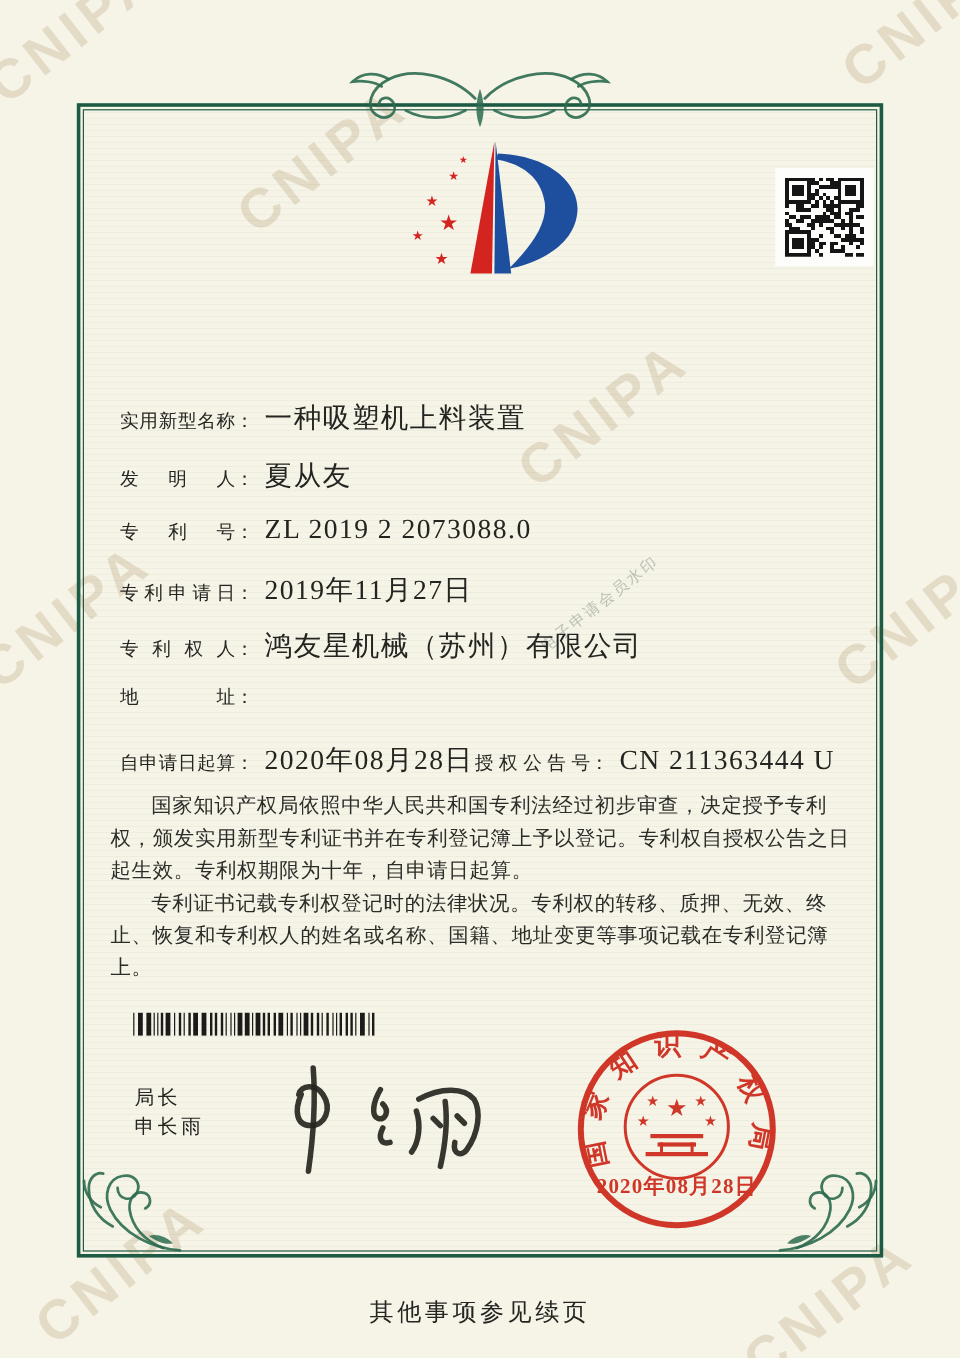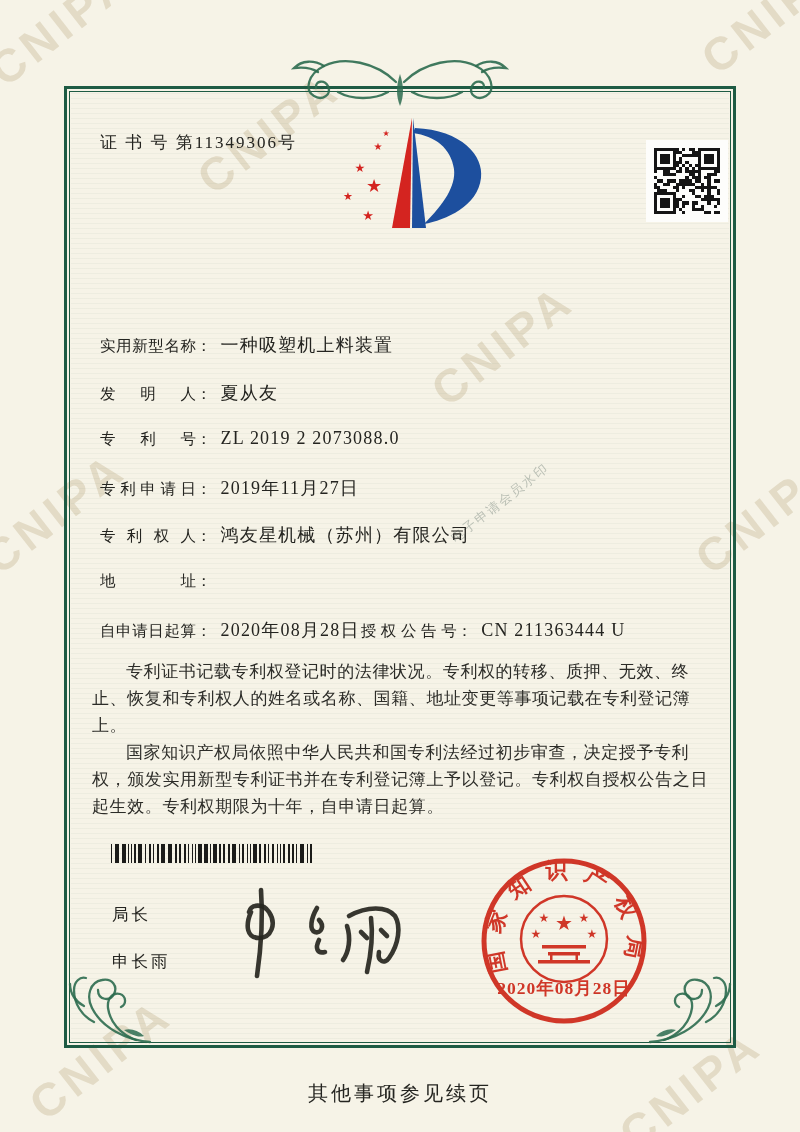--- a/index.html
+++ b/index.html
@@ -43,32 +43,32 @@
       display:flex;align-items:center;justify-content:center;z-index:4;}
 
   .title{position:absolute;left:0;right:0;top:238px;margin:0;text-align:center;
          font-size:42px;font-weight:700;letter-spacing:6px;color:#1a1a17;z-index:4;}
 
   .fields{position:absolute;left:100px;top:333px;width:620px;z-index:4;}
   .frow{height:47.5px;display:flex;align-items:baseline;}
   .flabel{display:inline-block;width:96px;font-size:15.5px;
           text-align:justify;text-align-last:justify;}
   .fsep{font-size:15.5px;margin-right:9px;}
-  .fval{font-size:18px;letter-spacing:1.2px;}
+  .fval{font-size:23px;letter-spacing:1.2px;}
   .g2{margin-left:1px;}
 
   .body-text{position:absolute;left:92px;top:658px;width:618px;z-index:4;}
   .body-text p{margin:0;text-indent:2em;font-size:17px;line-height:27px;
                letter-spacing:.6px;color:#2c2c28;}
 
   .barcode{position:absolute;left:111px;top:844px;width:206px;height:19px;z-index:4;}
   .barcode i{position:absolute;top:0;height:100%;background:#1b1b19;display:block;}
 
   .signer{position:absolute;left:112px;top:904px;font-size:16.5px;letter-spacing:3px;z-index:4;}
-  .signer .name{margin-top:25px;font-family:Liberation Serif, serif;}
+  .signer .name{margin-top:2px;font-family:Liberation Serif, serif;}
 
   .signature{position:absolute;left:215px;top:882px;width:210px;height:100px;z-index:5;}
   .signature path{stroke:#26261f;stroke-width:4.6;fill:none;
                   stroke-linecap:round;stroke-linejoin:round;opacity:.92;}
 
   .seal{position:absolute;left:476px;top:853px;width:176px;height:176px;z-index:6;
         mix-blend-mode:multiply;opacity:.92;}
 
   .page-num{position:absolute;left:0;right:0;top:1026px;text-align:center;
             font-size:15px;letter-spacing:1px;z-index:4;}
@@ -116,21 +116,20 @@
     <path class="fil" d="M10,80 C16,74 24,72 30,74 C24,78 16,82 10,80 Z"></path>
   </svg>
   <svg class="orn orn-br" viewBox="0 0 90 90">
     <path d="M4,86 C28,84 52,72 62,52 C68,40 64,26 52,24 C42,22 36,30 40,38 C44,46 56,44 56,34"></path>
     <path d="M18,84 C34,78 44,66 46,52 C47,42 41,36 34,38 C28,40 27,48 33,51"></path>
     <path d="M60,66 C72,60 80,48 80,34 C80,26 74,20 68,22"></path>
     <path d="M70,50 C78,46 84,38 84,28"></path>
     <path class="fil" d="M10,80 C16,74 24,72 30,74 C24,78 16,82 10,80 Z"></path>
   </svg>
 
-  <div class="cert-no">证 书 号 第11349306号</div>
 
   <svg class="logo" viewBox="0 0 160 118">
     <polygon points="82,4 62,114 80,114" fill="#d42420"></polygon>
     <polygon points="83,4 96,114 82,114" fill="#1d4f9e"></polygon>
     <path d="M85,14 C132,16 154,42 151,64 C148,92 116,106 94,110 C114,90 126,72 124,55 C121,34 105,22 83,19 Z" fill="#1d4f9e"></path>
     <g fill="#d42420" text-anchor="middle">
       <text x="56" y="22" font-size="8">★</text>
       <text x="48" y="36" font-size="10">★</text>
       <text x="30" y="58" font-size="12">★</text>
       <text x="44" y="78" font-size="18">★</text>
@@ -416,22 +415,22 @@
       <span class="flabel">自申请日起算</span>
         <span class="fsep">：</span>
         <span class="fval">2020年08月28日</span>
       <span class="flabel g2">授权公告号</span>
         <span class="fsep">：</span>
         <span class="fval">CN 211363444 U</span>
     </div>
   </div>
 
   <div class="body-text">
+    <p>国家知识产权局依照中华人民共和国专利法经过初步审查，决定授予专利权，颁发实用新型专利证书并在专利登记簿上予以登记。专利权自授权公告之日起生效。专利权期限为十年，自申请日起算。</p>
     <p>专利证书记载专利权登记时的法律状况。专利权的转移、质押、无效、终止、恢复和专利权人的姓名或名称、国籍、地址变更等事项记载在专利登记簿上。</p>
-    <p>国家知识产权局依照中华人民共和国专利法经过初步审查，决定授予专利权，颁发实用新型专利证书并在专利登记簿上予以登记。专利权自授权公告之日起生效。专利权期限为十年，自申请日起算。</p>
   </div>
 
   <div class="barcode">
       <i style="left:0px;width:1px"></i>
       <i style="left:4px;width:4px"></i>
       <i style="left:11px;width:4px"></i>
       <i style="left:17px;width:1px"></i>
       <i style="left:20px;width:1px"></i>
       <i style="left:23px;width:2px"></i>
       <i style="left:27px;width:4px"></i>

